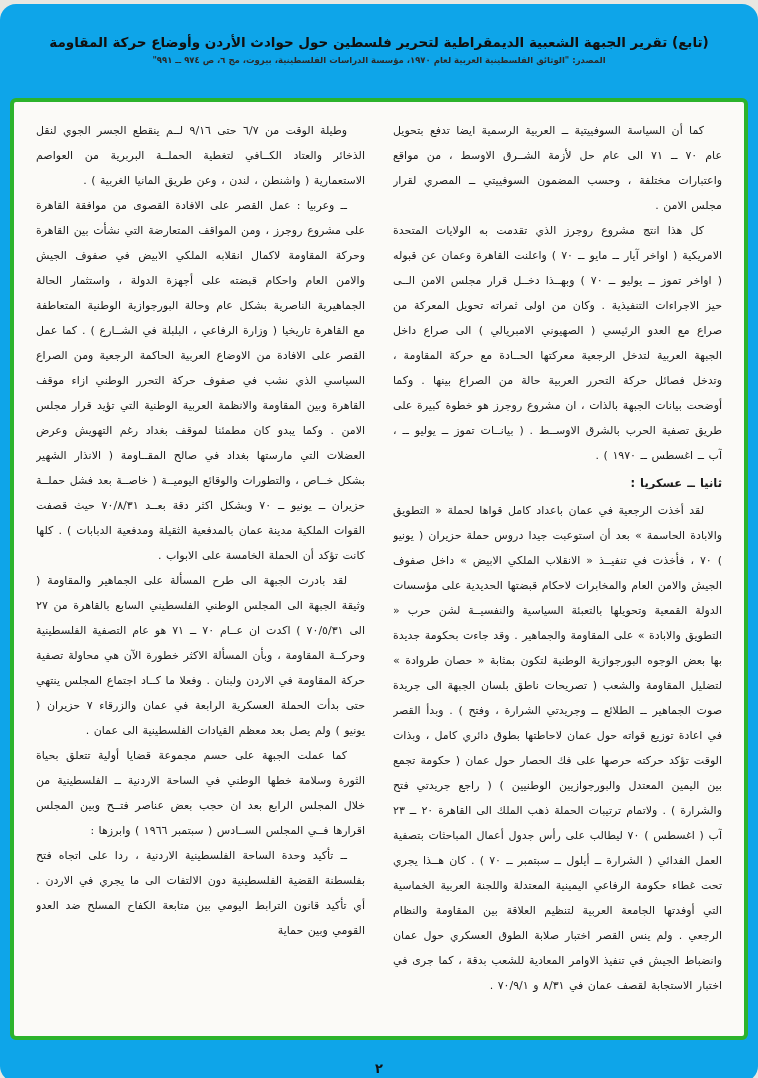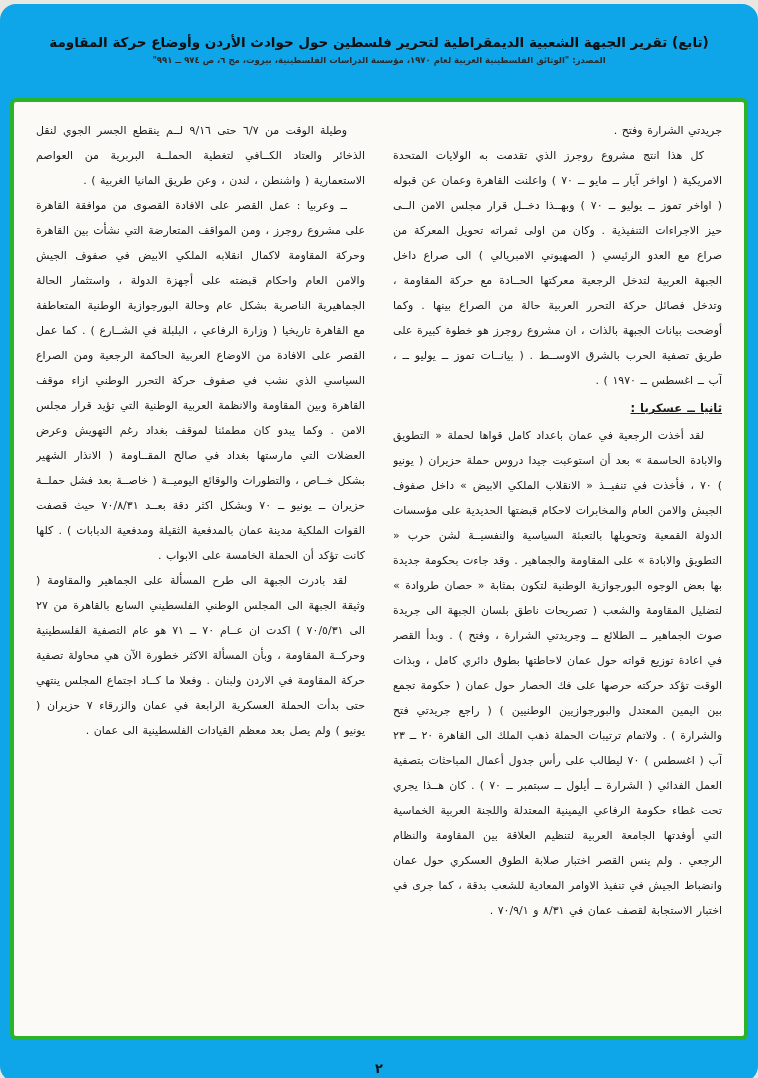--- a/index.html
+++ b/index.html
@@ -73,21 +73,20 @@
     word-spacing: 1px;
   }
   .col p.no-indent {
     text-indent: 0;
   }
   .section-heading {
     font-weight: bold;
     text-indent: 0 !important;
     margin: 3px 0 2px 0 !important;
     font-size: 11.5px;
-    text-decoration: underline;
   }
   .page-number {
     position: absolute;
     bottom: 6px;
     left: 0;
     width: 100%;
     text-align: center;
     font-size: 13px;
     font-weight: bold;
     color: #111;
@@ -100,30 +99,32 @@
 
   <div class="doc-header">
     <div class="doc-title">(تابع) تقرير الجبهة الشعبية الديمقراطية لتحرير فلسطين حول حوادث الأردن وأوضاع حركة المقاومة</div>
     <div class="doc-source">المصدر: "الوثائق الفلسطينية العربية لعام ١٩٧٠، مؤسسة الدراسات الفلسطينية، بيروت، مج ٦، ص ٩٧٤ ــ ٩٩١"</div>
   </div>
 
   <div class="content-box">
     <div class="columns">
 
       <div class="col">
-        <p class="no-indent">جريدتي الشرارة وفتح .</p>
+        <p>كما أن السياسة السوفييتية ــ العربية الرسمية ايضا تدفع بتحويل عام ٧٠ ــ ٧١ الى عام حل لأزمة الشــرق الاوسط ، من مواقع واعتبارات مختلفة ، وحسب المضمون السوفييتي ــ المصري لقرار مجلس الامن .</p>
         <p>كل هذا انتج مشروع روجرز الذي تقدمت به الولايات المتحدة الامريكية ( اواخر آيار ــ مايو ــ ٧٠ ) واعلنت القاهرة وعمان عن قبوله ( اواخر تموز ــ يوليو ــ ٧٠ ) وبهــذا دخــل قرار مجلس الامن الــى حيز الاجراءات التنفيذية . وكان من اولى ثمراته تحويل المعركة من صراع مع العدو الرئيسي ( الصهيوني الامبريالي ) الى صراع داخل الجبهة العربية لتدخل الرجعية معركتها الحــادة مع حركة المقاومة ، وتدخل فصائل حركة التحرر العربية حالة من الصراع بينها . وكما أوضحت بيانات الجبهة بالذات ، ان مشروع روجرز هو خطوة كبيرة على طريق تصفية الحرب بالشرق الاوســط . ( بيانــات تموز ــ يوليو ــ ، آب ــ اغسطس ــ ١٩٧٠ ) .</p>
         <p class="section-heading">ثانيا ــ عسكريا :</p>
         <p>لقد أخذت الرجعية في عمان باعداد كامل قواها لحملة « التطويق والابادة الحاسمة » بعد أن استوعبت جيدا دروس حملة حزيران ( يونيو ) ٧٠ ، فأخذت في تنفيــذ « الانقلاب الملكي الابيض » داخل صفوف الجيش والامن العام والمخابرات لاحكام قبضتها الحديدية على مؤسسات الدولة القمعية وتحويلها بالتعبئة السياسية والنفسيــة لشن حرب « التطويق والابادة » على المقاومة والجماهير . وقد جاءت بحكومة جديدة بها بعض الوجوه البورجوازية الوطنية لتكون بمثابة « حصان طروادة » لتضليل المقاومة والشعب ( تصريحات ناطق بلسان الجبهة الى جريدة صوت الجماهير ــ الطلائع ــ وجريدتي الشرارة ، وفتح ) . وبدأ القصر في اعادة توزيع قواته حول عمان لاحاطتها بطوق دائري كامل ، وبذات الوقت تؤكد حركته حرصها على فك الحصار حول عمان ( حكومة تجمع بين اليمين المعتدل والبورجوازيين الوطنيين ) ( راجع جريدتي فتح والشرارة ) . ولاتمام ترتيبات الحملة ذهب الملك الى القاهرة ٢٠ ــ ٢٣ آب ( اغسطس ) ٧٠ ليطالب على رأس جدول أعمال المباحثات بتصفية العمل الفدائي ( الشرارة ــ أيلول ــ سبتمبر ــ ٧٠ ) . كان هــذا يجري تحت غطاء حكومة الرفاعي اليمينية المعتدلة واللجنة العربية الخماسية التي أوفدتها الجامعة العربية لتنظيم العلاقة بين المقاومة والنظام الرجعي . ولم ينس القصر اختبار صلابة الطوق العسكري حول عمان وانضباط الجيش في تنفيذ الاوامر المعادية للشعب بدقة ، كما جرى في اختبار الاستجابة لقصف عمان في ٨/٣١ و ٧٠/٩/١ .</p>
       </div>
 
       <div class="col">
         <p>وطيلة الوقت من ٦/٧ حتى ٩/١٦ لــم ينقطع الجسر الجوي لنقل الذخائر والعتاد الكــافي لتغطية الحملــة البربرية من العواصم الاستعمارية ( واشنطن ، لندن ، وعن طريق المانيا الغربية ) .</p>
         <p>ــ وعربيا : عمل القصر على الافادة القصوى من موافقة القاهرة على مشروع روجرز ، ومن المواقف المتعارضة التي نشأت بين القاهرة وحركة المقاومة لاكمال انقلابه الملكي الابيض في صفوف الجيش والامن العام واحكام قبضته على أجهزة الدولة ، واستثمار الحالة الجماهيرية الناصرية بشكل عام وحالة البورجوازية الوطنية المتعاطفة مع القاهرة تاريخيا ( وزارة الرفاعي ، البلبلة في الشــارع ) . كما عمل القصر على الافادة من الاوضاع العربية الحاكمة الرجعية ومن الصراع السياسي الذي نشب في صفوف حركة التحرر الوطني ازاء موقف القاهرة وبين المقاومة والانظمة العربية الوطنية التي تؤيد قرار مجلس الامن . وكما يبدو كان مطمئنا لموقف بغداد رغم التهويش وعرض العضلات التي مارستها بغداد في صالح المقــاومة ( الانذار الشهير بشكل خــاص ، والتطورات والوقائع اليوميــة ( خاصــة بعد فشل حملــة حزيران ــ يونيو ــ ٧٠ وبشكل اكثر دقة بعــد ٧٠/٨/٣١ حيث قصفت القوات الملكية مدينة عمان بالمدفعية الثقيلة ومدفعية الدبابات ) . كلها كانت تؤكد أن الحملة الخامسة على الابواب .</p>
         <p>لقد بادرت الجبهة الى طرح المسألة على الجماهير والمقاومة ( وثيقة الجبهة الى المجلس الوطني الفلسطيني السابع بالقاهرة من ٢٧ الى ٧٠/٥/٣١ ) اكدت ان عــام ٧٠ ــ ٧١ هو عام التصفية الفلسطينية وحركــة المقاومة ، وبأن المسألة الاكثر خطورة الآن هي محاولة تصفية حركة المقاومة في الاردن ولبنان . وفعلا ما كــاد اجتماع المجلس ينتهي حتى بدأت الحملة العسكرية الرابعة في عمان والزرقاء ٧ حزيران ( يونيو ) ولم يصل بعد معظم القيادات الفلسطينية الى عمان .</p>
+        <p>كما عملت الجبهة على حسم مجموعة قضايا أولية تتعلق بحياة الثورة وسلامة خطها الوطني في الساحة الاردنية ــ الفلسطينية من خلال المجلس الرابع بعد ان حجب بعض عناصر فتــح وبين المجلس اقرارها فــي المجلس الســادس ( سبتمبر ١٩٦٦ ) وابرزها :</p>
+        <p>ــ تأكيد وحدة الساحة الفلسطينية الاردنية ، ردا على اتجاه فتح بفلسطنة القضية الفلسطينية دون الالتفات الى ما يجري في الاردن . أي تأكيد قانون الترابط اليومي بين متابعة الكفاح المسلح ضد العدو القومي وبين حماية</p>
       </div>
 
     </div>
   </div>
 
   <div class="page-number">٢</div>
 
 </div>
 
 </body></html>

